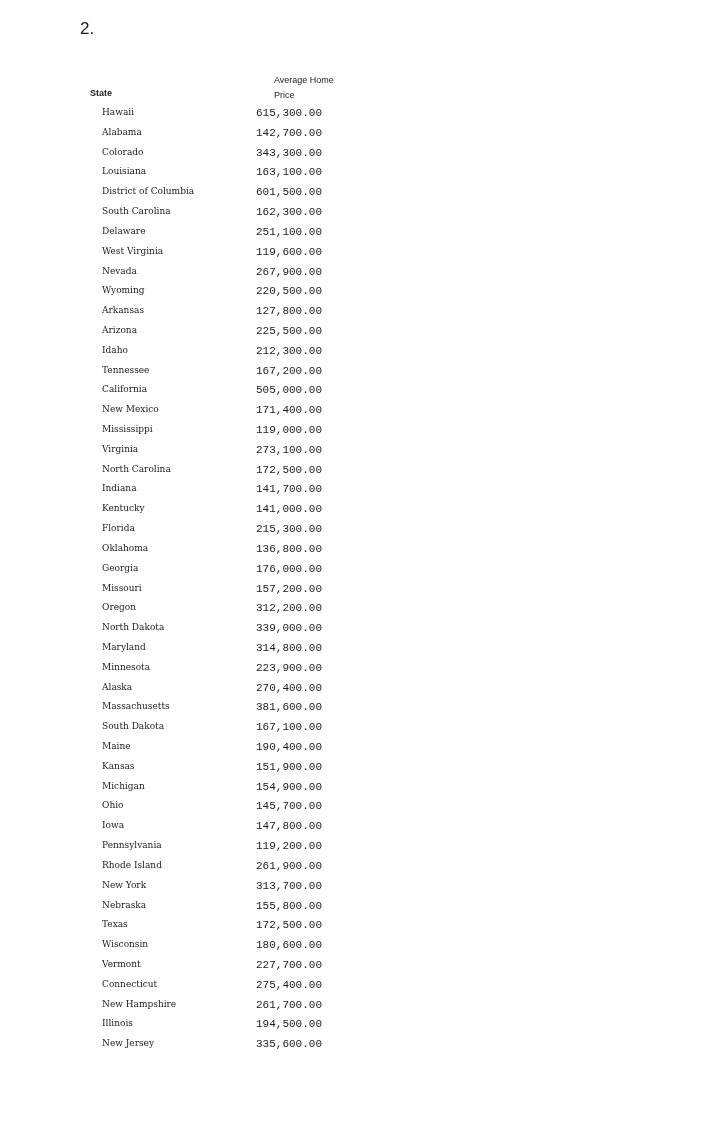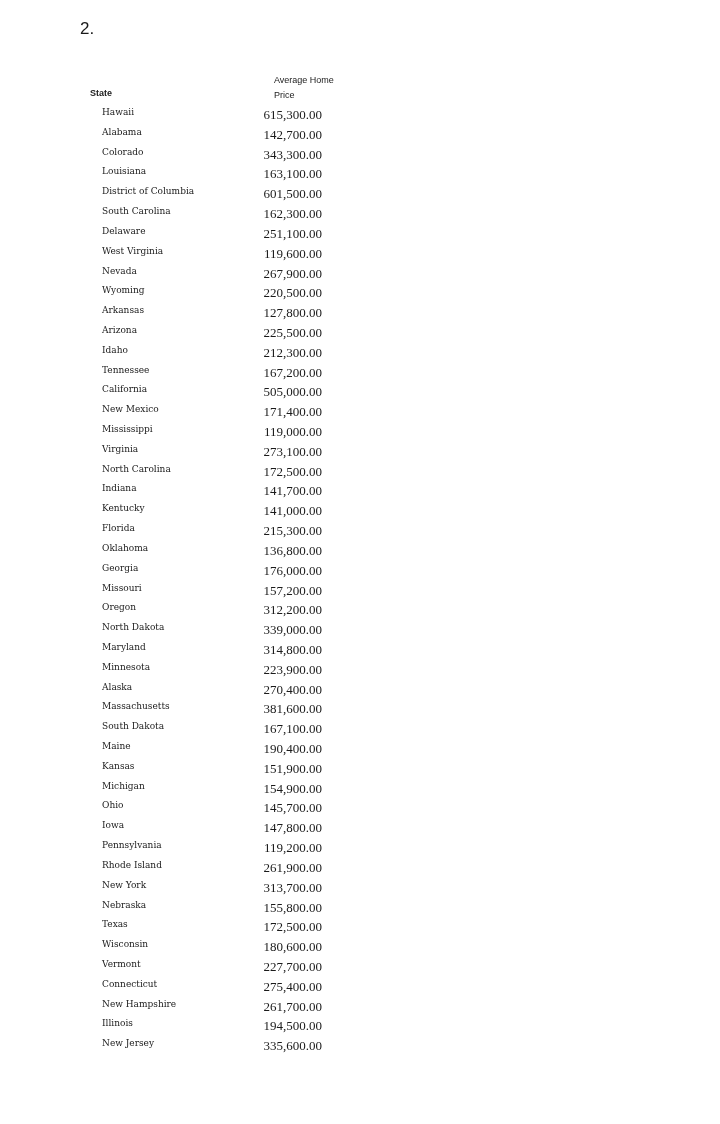--- a/index.html
+++ b/index.html
@@ -5,21 +5,21 @@
     html, body { margin: 0; padding: 0; background: #ffffff; }
     body { width: 720px; height: 1124px; position: relative; overflow: hidden; color: #1a1a1a; }
     .heading { position: absolute; left: 80px; top: 19px; font-family: "Liberation Sans", sans-serif; font-size: 17px; }
     .tbl { position: absolute; left: 90px; top: 70px; width: 240px; }
     .hdr { position: relative; height: 33px; font-family: "Liberation Sans", sans-serif; font-size: 9px; color: #222; }
     .hdr .state { position: absolute; left: 0; top: 18px; font-weight: bold; }
     .hdr .price { position: absolute; left: 184px; top: 3px; line-height: 15px; width: 80px; }
     .rows { position: absolute; top: 34px; left: 0; width: 240px; }
     .row { height: 19.82px; position: relative; font-family: "DejaVu Serif", serif; font-size: 9px; }
     .row .s { position: absolute; left: 12px; top: 3px; }
-    .row .v { position: absolute; right: 8px; top: 3px; font-family: Liberation Serif, serif; font-size: 13px; margin-left: 32px; }
+    .row .v { position: absolute; right: 8px; top: 3px; font-family: Liberation Mono, monospace; font-size: 11px; margin-left: 32px; }
   </style>
 </head>
 <body>
 
 <div class="heading">2.</div>
 
 <div class="tbl">
   <div class="hdr">
     <span class="state">State</span>
     <div class="price">

